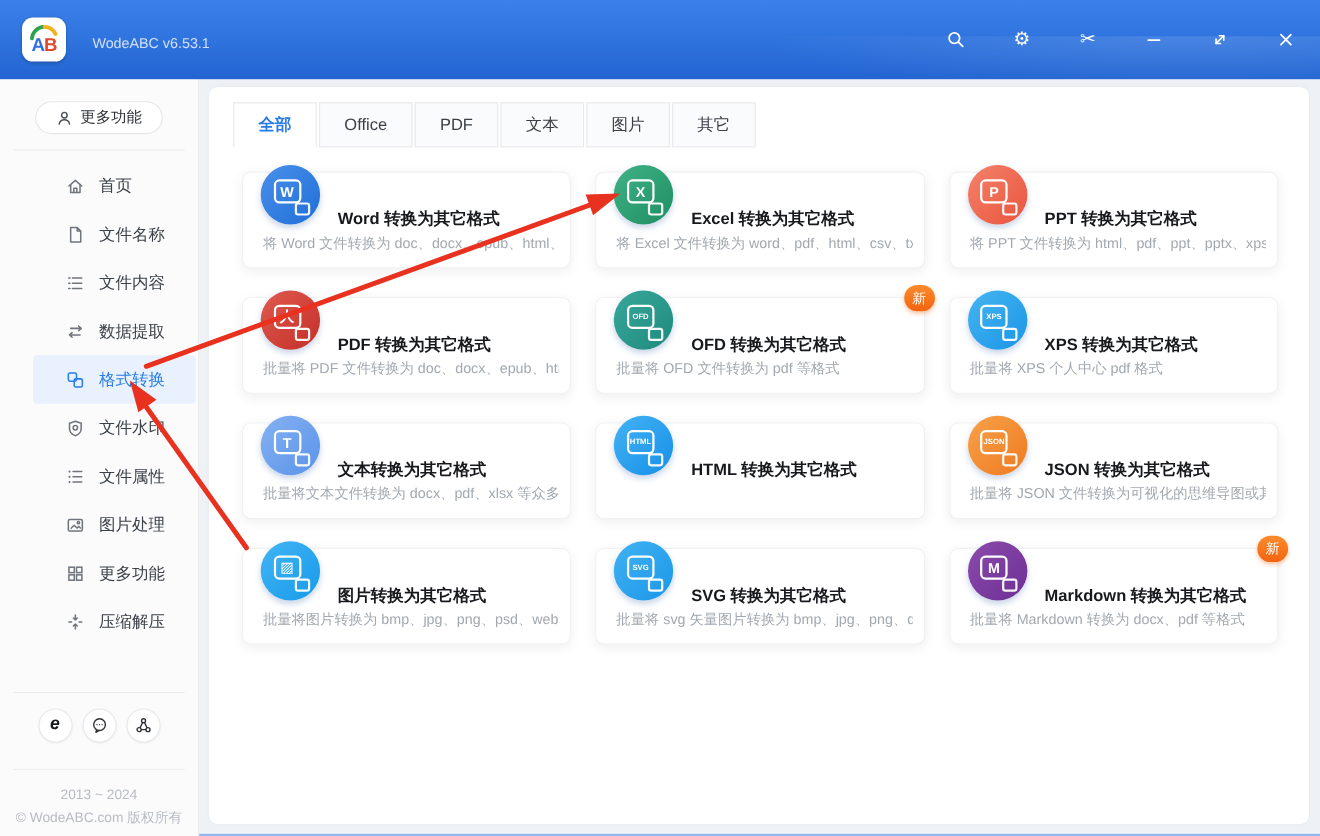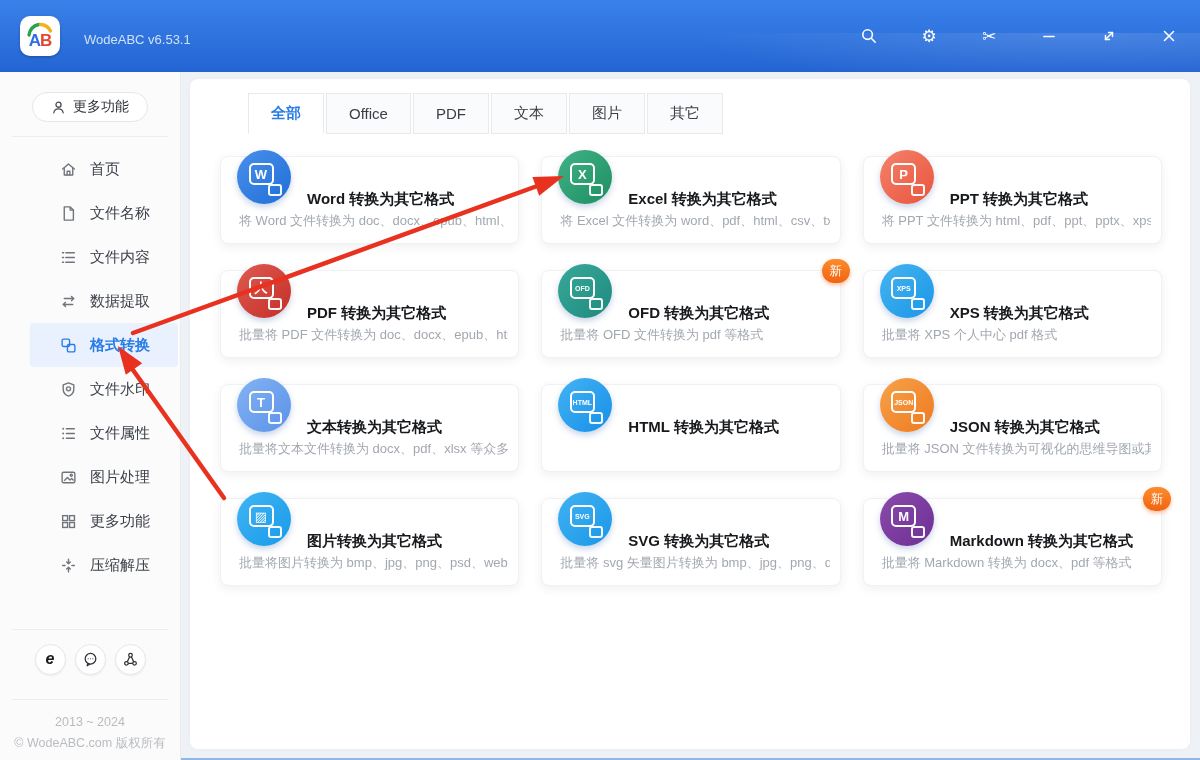--- a/index.html
+++ b/index.html
@@ -33,35 +33,35 @@
   .sidebar { width:181px; background:#fbfbfc; border-right:1px solid #ececee;
     display:flex; flex-direction:column; padding-top:20px; }
   .profile-pill { margin:0 auto; width:116px; height:30px; background:#fff;
     border:1px solid #e4e6e9; border-radius:16px; display:flex; align-items:center;
     justify-content:center; gap:7px; font-size:14px; color:#2f3338; cursor:pointer; }
   .sb-divider { height:1px; background:#ededef; margin:14px 12px 4px 12px; }
   .nav { flex:1; margin-top:6px;padding-left:28px; }
   .nav-item { height:44px; display:flex; align-items:center; gap:13px; padding-left:30px;
     font-size:15px; color:#3c4148; cursor:pointer; margin:0 2px; }
   .nav-item .nicon { width:17px; height:17px; color:#70747b; display:flex; }
-  .nav-item.active { background:#e8f1fd; color:#2a7ce6; font-weight:bold; border-radius:4px; }
+  .nav-item.active { background:#e8f1fd; color:#2a7ce6; font-weight:normal; border-radius:4px; }
   .nav-item.active .nicon { color:#2a7ce6; }
   .circle-row { display:flex; justify-content:center; gap:9px; margin:10px 0; }
   .circle-btn { width:31px; height:31px; border-radius:50%; background:#fff;
     border:1px solid #e7e8ea; box-shadow:0 1px 2px rgba(0,0,0,.06);
     display:flex; align-items:center; justify-content:center; color:#17191c; cursor:pointer; }
   .circle-btn .e { font-style:italic; font-weight:bold; font-size:16px; }
   .copyright { text-align:center; color:#b9bcc1; font-size:12.5px; line-height:1.7;
     margin:8px 0 16px 0; }
 
   
   .main-wrap { flex:1; padding:7px 10px 21px 9px; }
   .panel { background:#fff; border-radius:8px; height:100%; padding:14px 28px 0 22px;
     box-shadow:0 0 4px rgba(0,0,0,.03); }
-  .tabs { display:flex; gap:2px;margin-left:36px; }
+  .tabs { display:flex; gap:2px; }
   .tab { min-width:62px; padding:0 22px; height:41px; display:flex; align-items:center;
     justify-content:center; font-size:15px; color:#3a3f45; background:#fafbfc;
     border:1px solid #e8e9eb; cursor:pointer; }
   .tab.active { background:#fff; color:#2a7ce6; font-weight:bold; border-bottom-color:#fff; }
 
   
   .grid { margin-top:22px; padding-left:8px; display:grid;
     grid-template-columns:repeat(3,1fr); column-gap:22px; row-gap:26px; }
   .card { position:relative; height:88px; background:#fff; border-radius:8px;
     border:1px solid #f0f1f3; box-shadow:0 3px 10px rgba(60,70,90,.08); cursor:pointer; }

